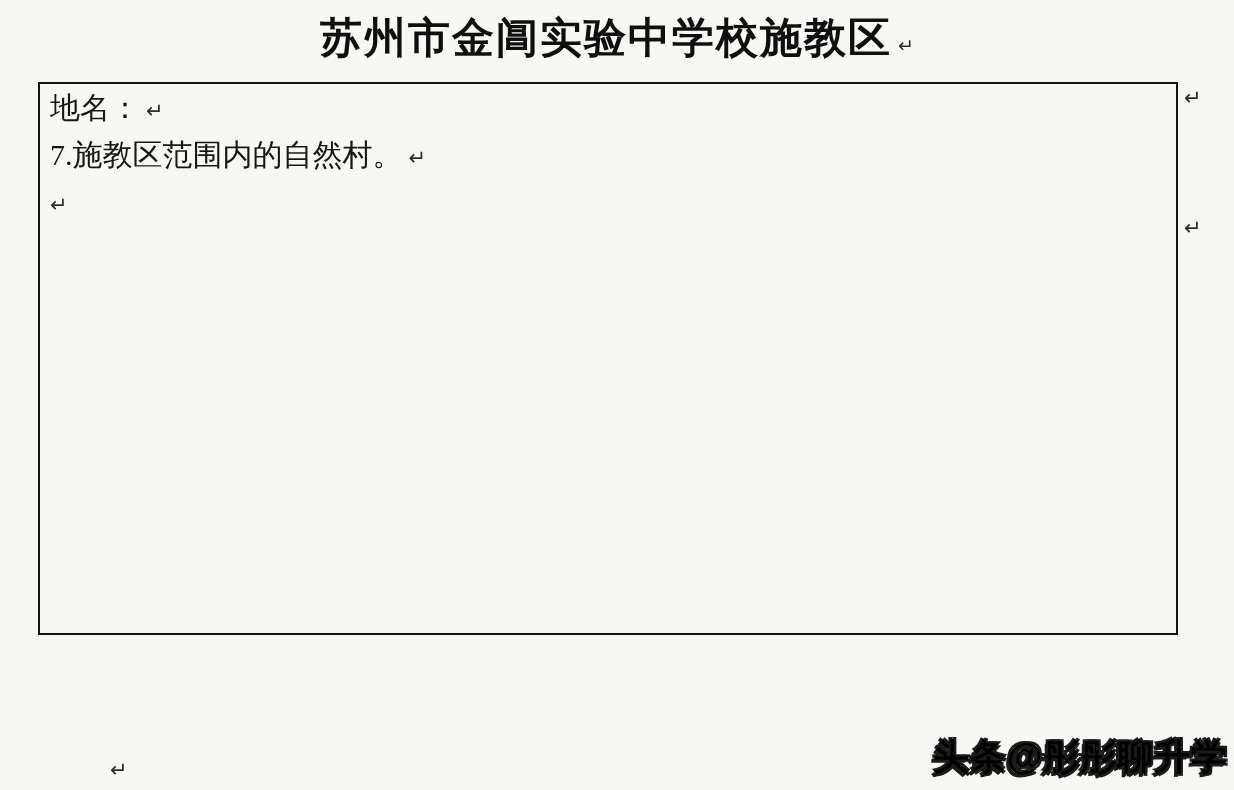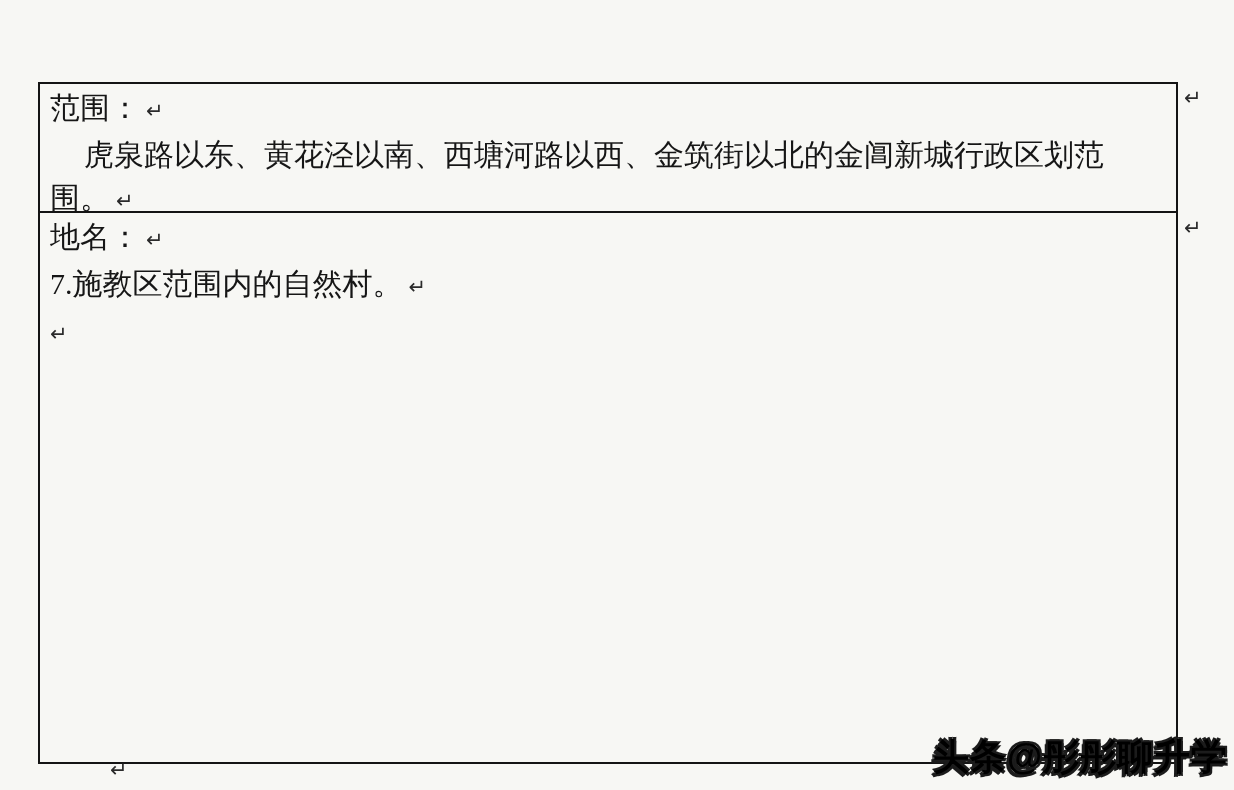--- a/index.html
+++ b/index.html
@@ -80,32 +80,26 @@
       -3px 3px 0 #1c1c1c;
     z-index:5;
     white-space:nowrap;
   }
 </style>
 </head>
 <body>
 
 <div class="page">
 
+  <div class="doc-title">
+    <span>苏州市金阊实验中学校施教区</span><span class="mark">↵</span>
+  </div>
 
   <div class="district-table">
 
-    <div class="cell cell-range">
-      <p class="para">
-        <span>范围：</span><span class="mark">↵</span>
-      </p>
-      <p class="para">
-        <span class="body-text indent-first"><span>虎泉路以东、黄花泾以南、西塘河路以西、金筑街以北的金阊新城行政区划范
-围。</span><span class="mark">↵</span></span>
-      </p>
-    </div>
 
     <div class="cell cell-places">
       <p class="para">
         <span>地名：</span><span class="mark">↵</span>
       </p>
       <p class="para">
         <span class="body-text">7.施教区范围内的自然村。</span><span class="mark">↵</span>
       </p>
       <p class="para">
         <span class="mark" style="margin-left:0;">↵</span>

